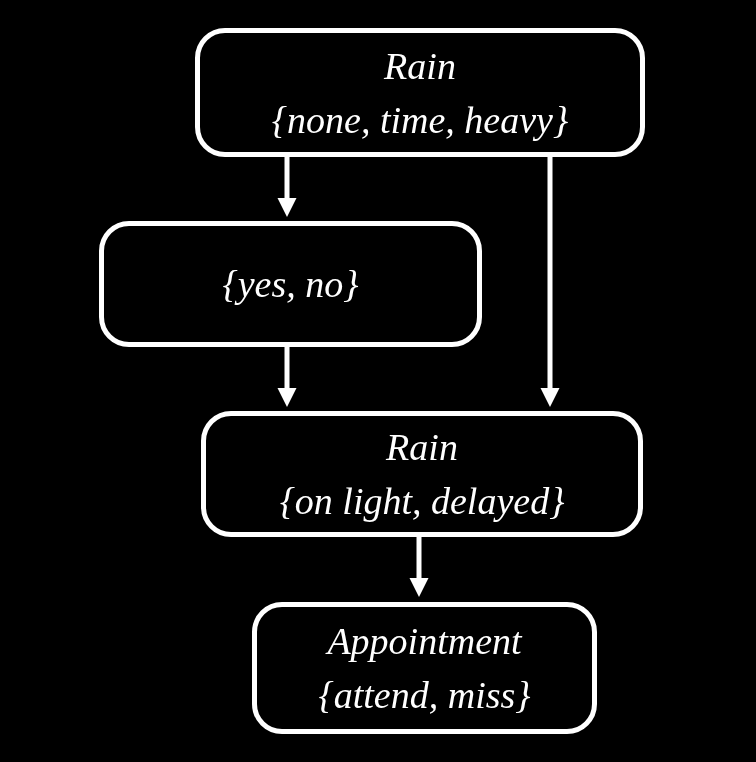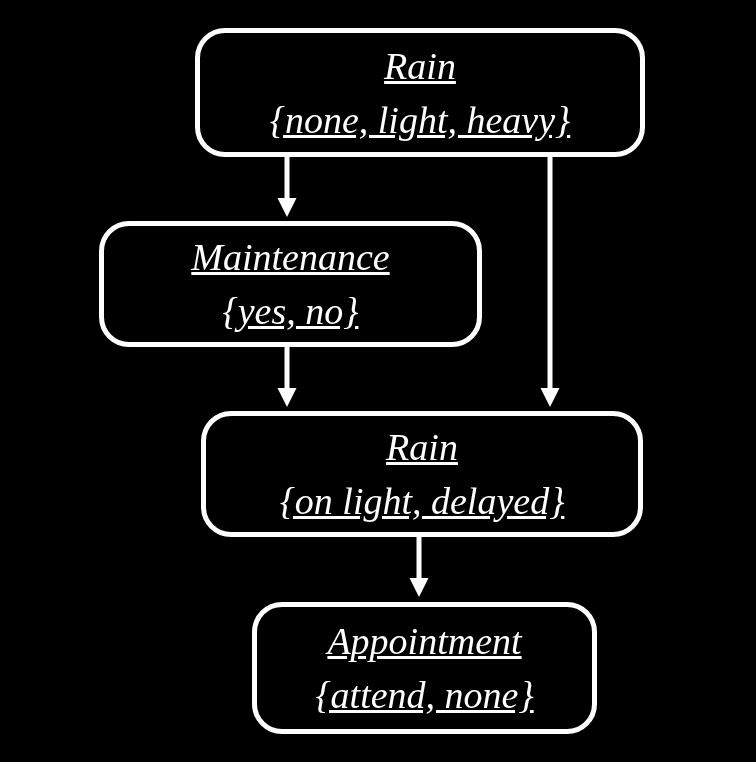--- a/index.html
+++ b/index.html
@@ -41,21 +41,20 @@
     border-radius: 30px;
     display: flex;
     flex-direction: column;
     align-items: center;
     justify-content: center;
     text-align: center;
     color: var(--text, #fff);
     font-style: italic;
     font-size: 38px;
     line-height: 54px;
-    text-decoration: underline;
   }
   .node .node-name { white-space: nowrap; }
   .node .node-values { white-space: nowrap; }
 
   .node-rain        { left: 195px; top:  28px; width: 450px; height: 129px; }
   .node-maintenance { left:  99px; top: 221px; width: 383px; height: 126px; }
   .node-train       { left: 201px; top: 411px; width: 442px; height: 126px; }
   .node-appointment { left: 252px; top: 602px; width: 345px; height: 132px; }
 </style>
 </head>
@@ -77,31 +76,30 @@
       <polygon points="287,407 277.5,388 296.5,388"></polygon>
     </g>
     <g class="edge">
       <line x1="419" y1="535" x2="419" y2="580"></line>
       <polygon points="419,597 409.5,578 428.5,578"></polygon>
     </g>
   </svg>
 
   <div class="node node-rain">
     <div class="node-name">Rain</div>
-    <div class="node-values">{none, light, heavy}</div>
+    <div class="node-values">{none, time, heavy}</div>
   </div>
 
   <div class="node node-maintenance">
-    <div class="node-name">Maintenance</div>
     <div class="node-values">{yes, no}</div>
   </div>
 
   <div class="node node-train">
     <div class="node-name">Rain</div>
     <div class="node-values">{on light, delayed}</div>
   </div>
 
   <div class="node node-appointment">
     <div class="node-name">Appointment</div>
-    <div class="node-values">{attend, none}</div>
+    <div class="node-values">{attend, miss}</div>
   </div>
 
 </div>
 
 </body></html>

